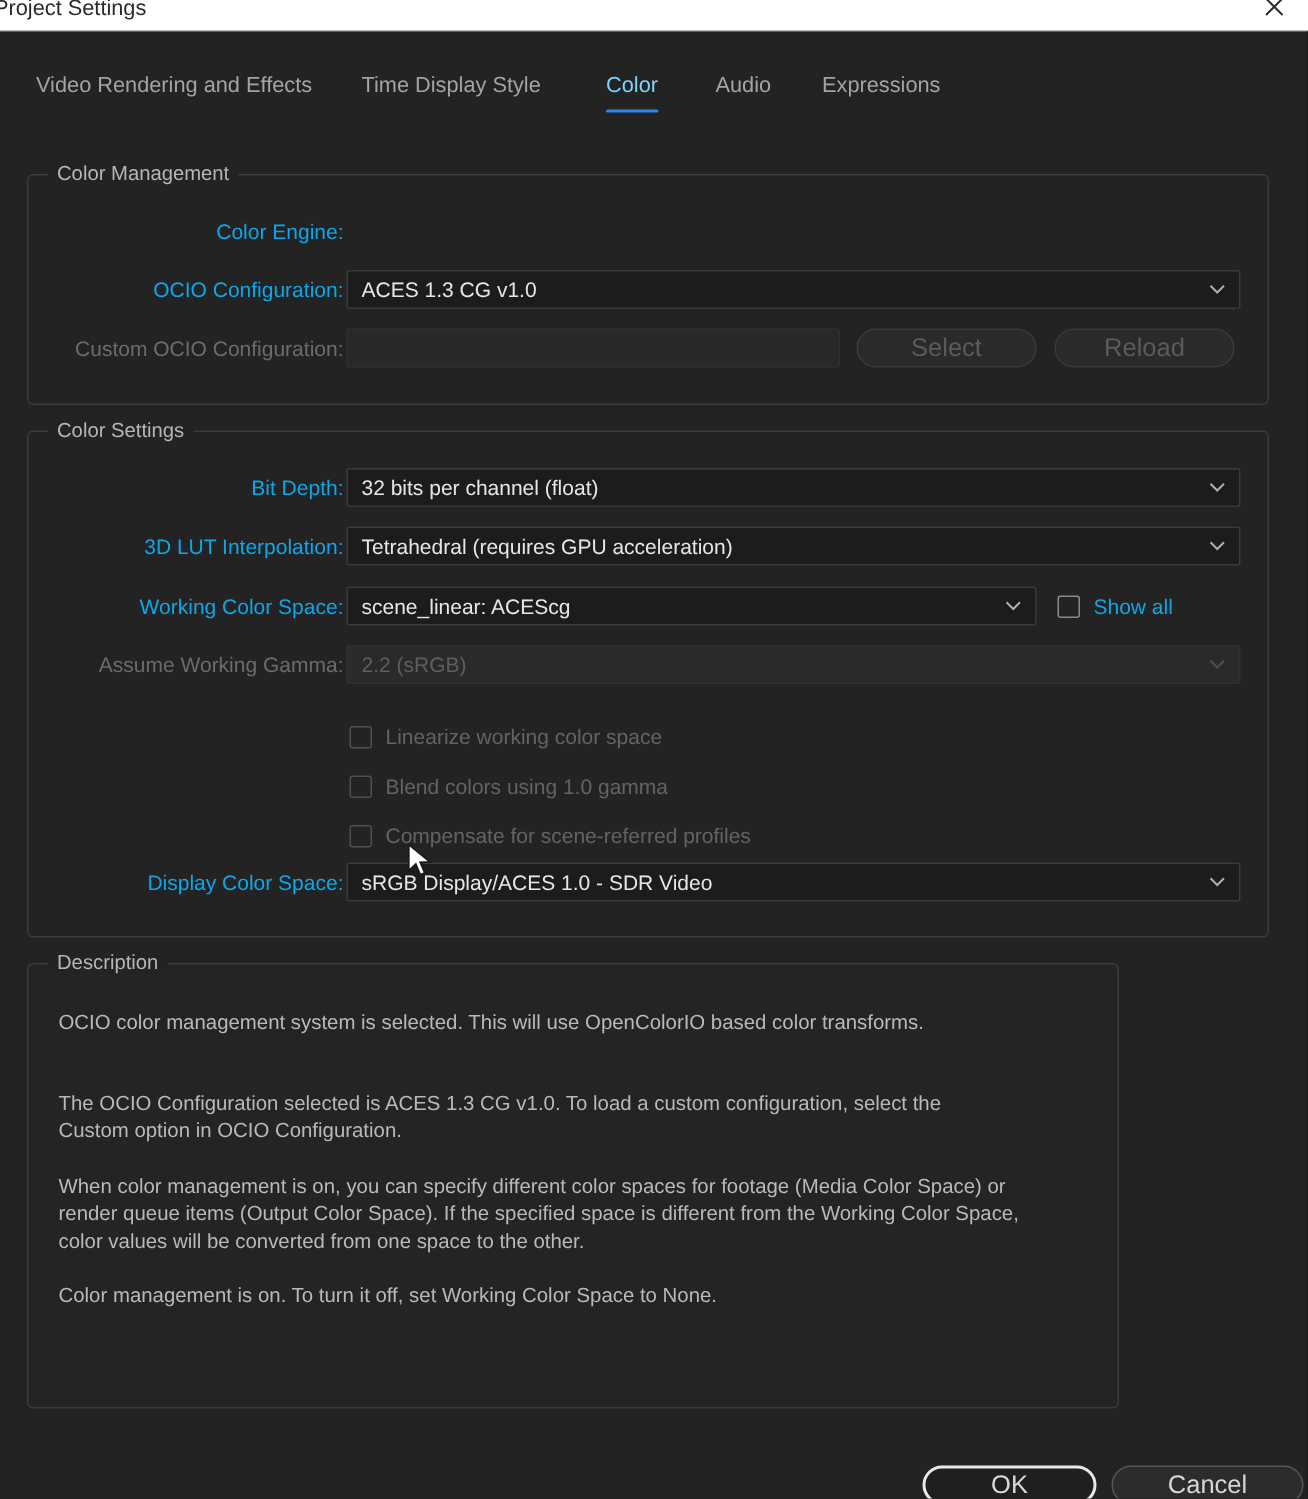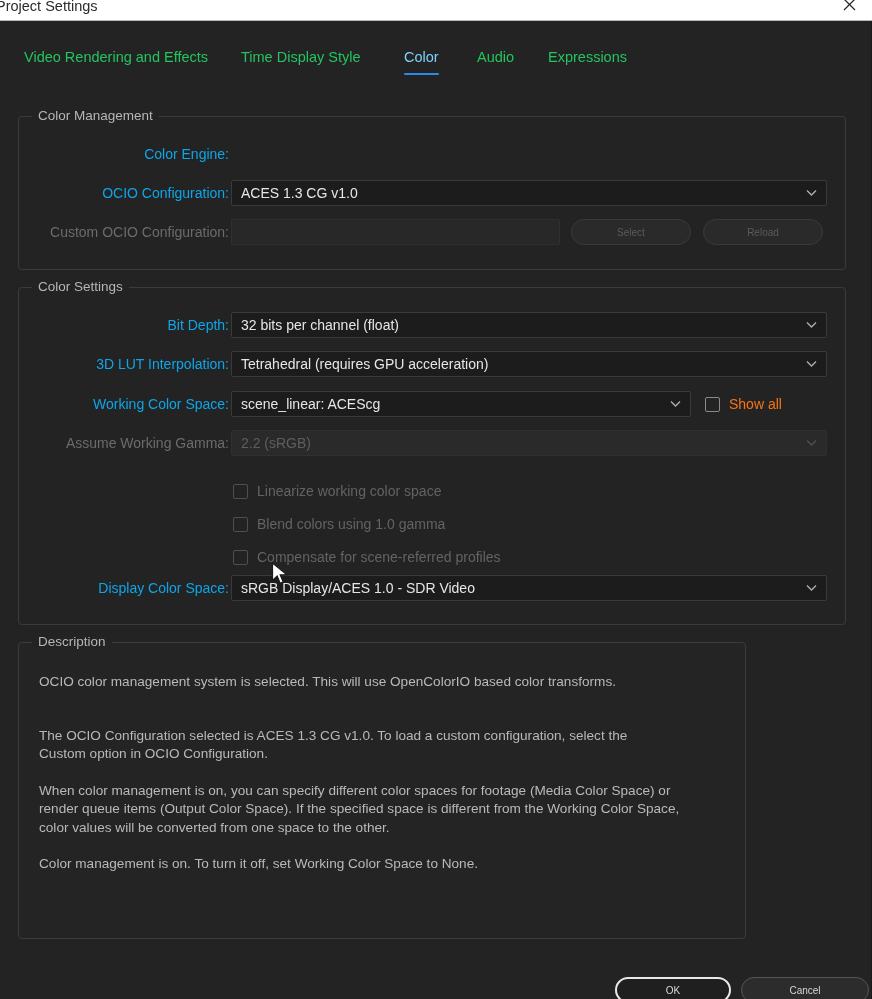--- a/index.html
+++ b/index.html
@@ -38,21 +38,21 @@
     background: #232323;
     border-right: 1px solid #1a1a1a;
   }
 
   
   #tabs {
     position: absolute; left: 0; top: 26px; width: 872px; height: 38px;
   }
   .tab {
     position: absolute; top: 0;
-    font-size: 14.5px; color: #22c55e;
+    font-size: 14.5px; color: #a3a3a3;
     white-space: nowrap; cursor: pointer;
     padding-bottom: 8px;
     line-height: 20px;
   }
   .tab.active { color: #7dd3fc; }
   .tab.active::after {
     content: ""; position: absolute; left: 0; right: 0; bottom: 0;
     height: 2px; background: #2e8ae6; border-radius: 1px;
   }
 
@@ -111,39 +111,39 @@
   }
   .txt.disabled { background: #282828; border-color: #303030; }
 
   
   .pill {
     position: absolute; height: 26px;
     border: 1px solid #565656;
     border-radius: 13px;
     background: #2c2c2c;
     display: flex; align-items: center; justify-content: center;
-    font-size: 10px; color: #d6d6d6;
+    font-size: 17px; color: #d6d6d6;
     cursor: pointer; white-space: nowrap;
   }
   .pill.disabled {
     background: #2a2a2a; border-color: #3a3a3a; color: #5b5b5b; cursor: default;
   }
   .pill.primary {
     border-color: #e8e8e8; border-width: 2px; background: #1f1f1f; color: #d8d8d8;
   }
 
   
   .cbrow { position: absolute; height: 20px; display: flex; align-items: center; cursor: pointer; }
   .cbrow.disabled { cursor: default; }
   .cbbox {
     width: 15px; height: 15px; border: 1.6px solid #8a8a8a;
     border-radius: 2px; background: #232323; flex: 0 0 auto;
   }
   .cbrow.disabled .cbbox { border-color: #4f4f4f; }
-  .cblabel { margin-left: 9px; font-size: 14px; color: #f97316; white-space: nowrap; }
+  .cblabel { margin-left: 9px; font-size: 14px; color: #0ea5e9; white-space: nowrap; }
   .cbrow.disabled .cblabel { color: #636363; }
 
   
   #desc-body {
     position: absolute; left: 20px; top: 30px; width: 650px;
   }
   .desc-p {
     font-size: 13.6px; color: #b9b9b9; line-height: 18.5px;
     margin-bottom: 18px;
   }

